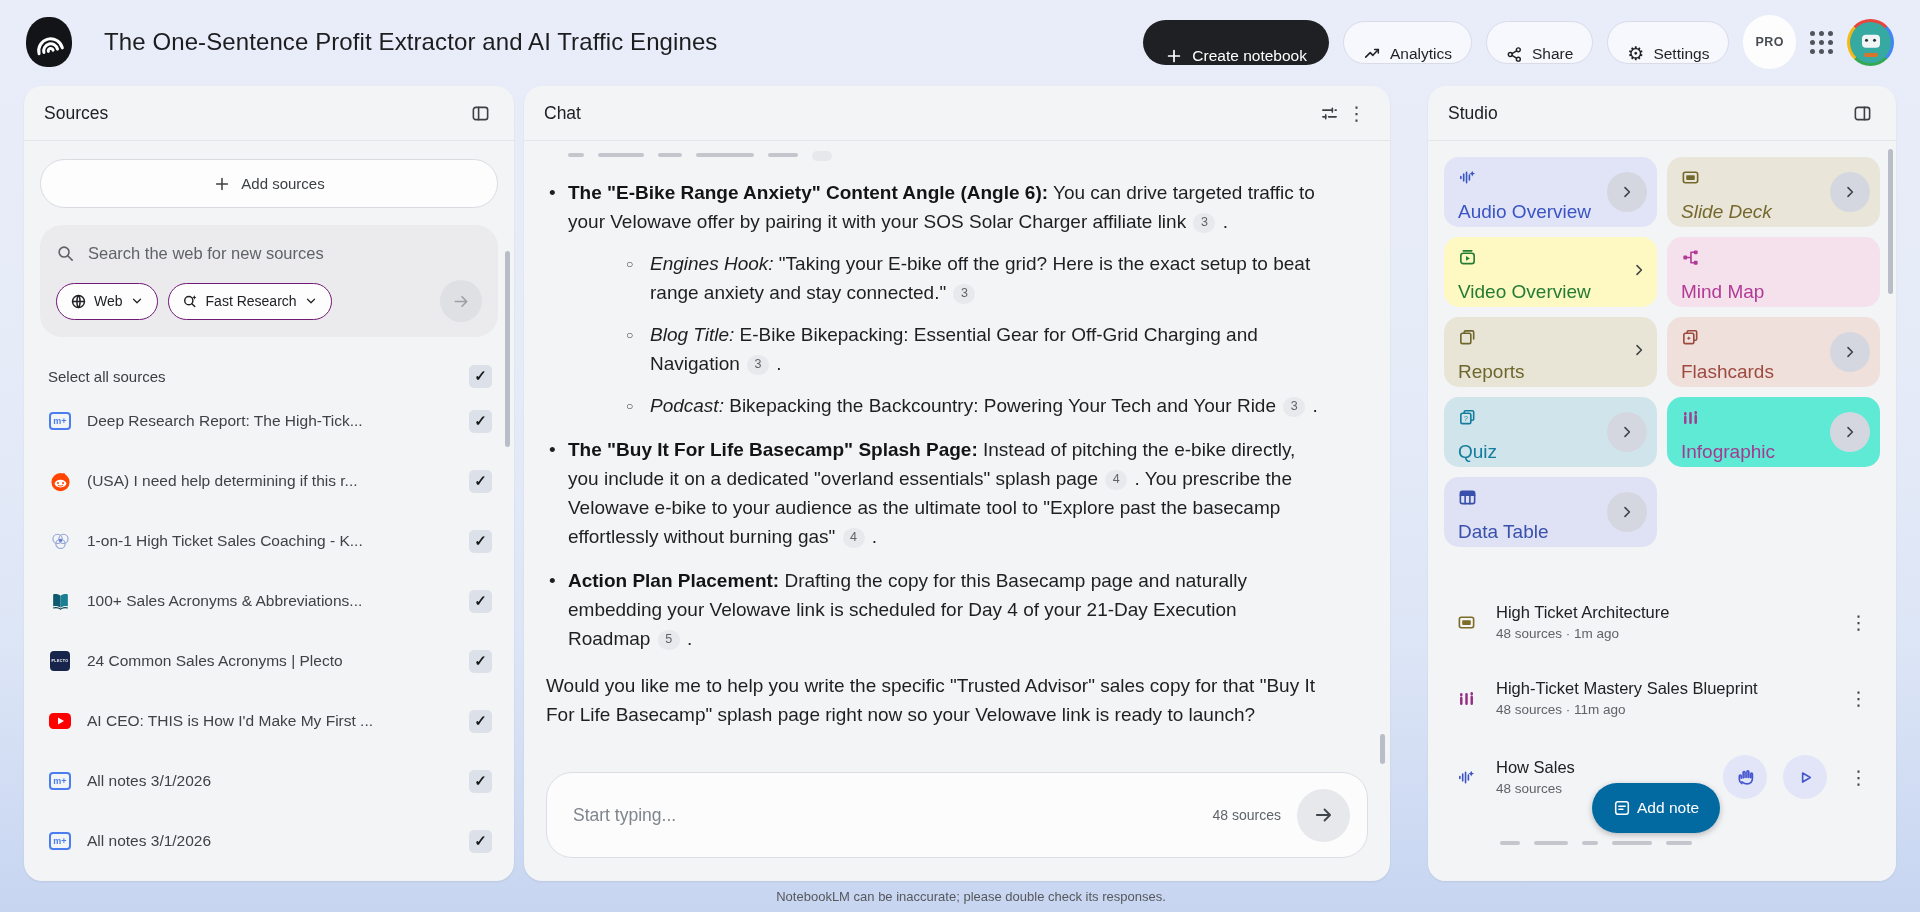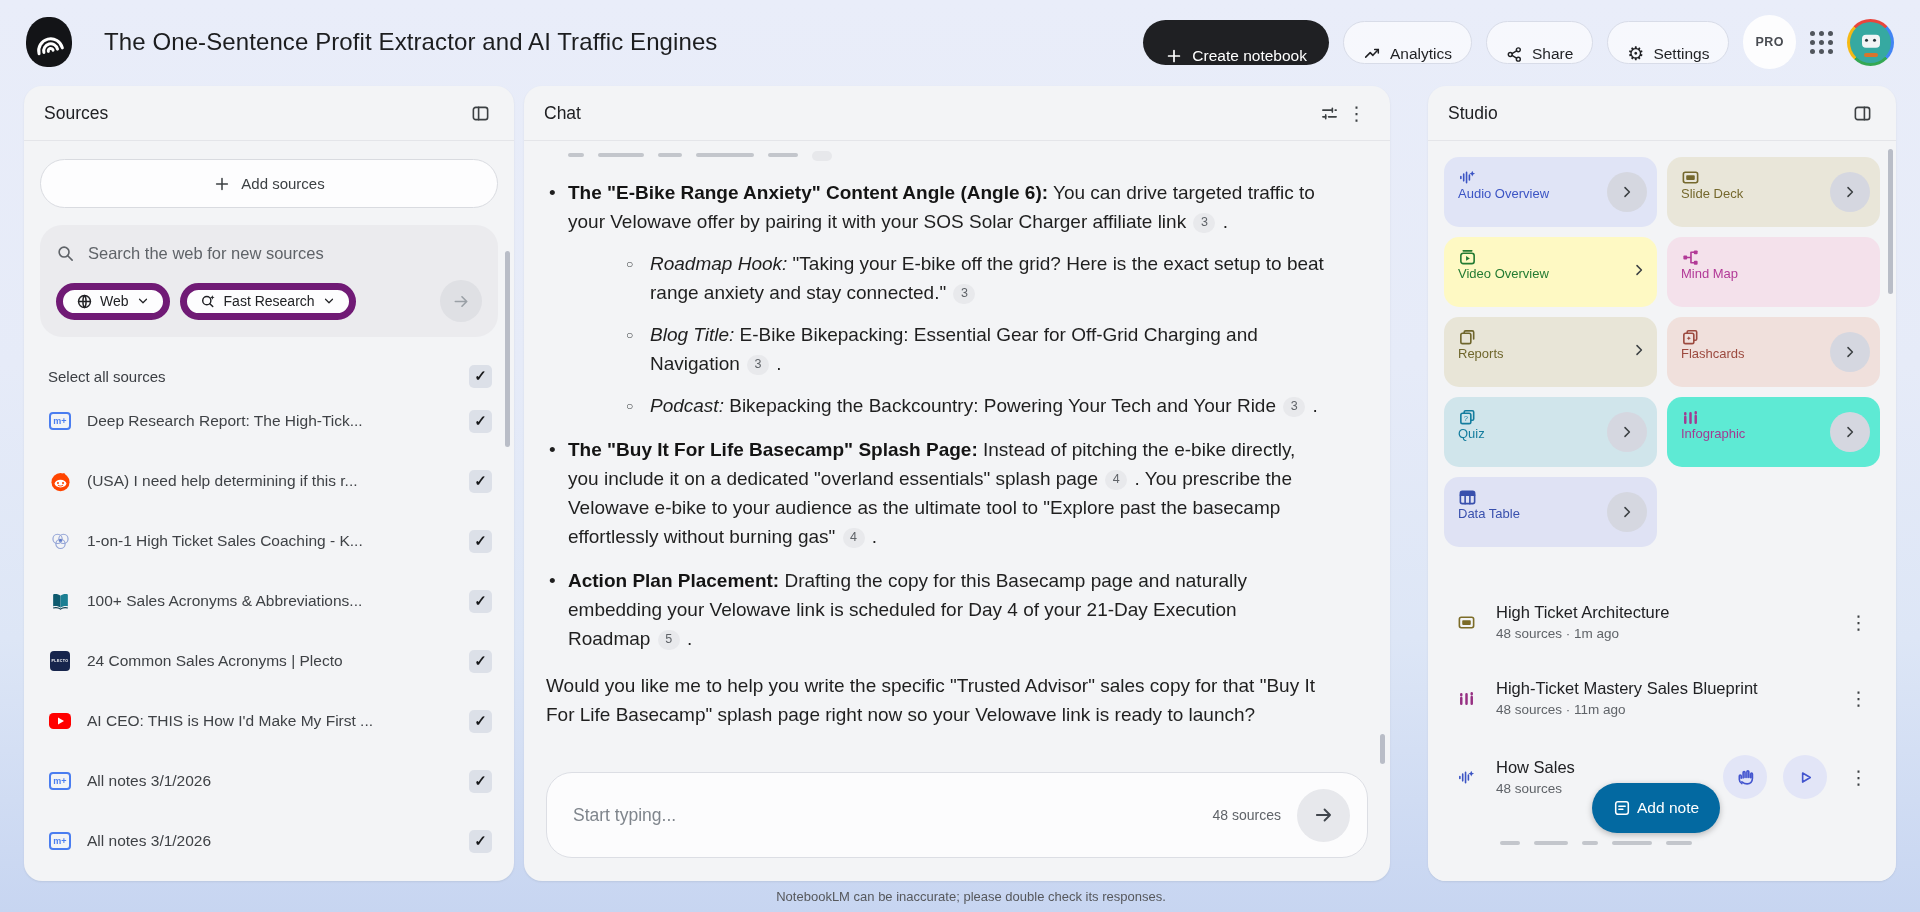--- a/index.html
+++ b/index.html
@@ -44,21 +44,21 @@
   .studio-panel { left:1428px; width:468px; }
 
   
   .src-body { padding:18px 16px 0; position:relative; height:calc(100% - 55px); }
   .add-sources-btn { width:100%; height:49px; border:1px solid #d9dbe0; background:#fdfdfe; border-radius:999px; display:flex; align-items:center; justify-content:center; gap:10px; font-size:15px; color:#3c4043; cursor:pointer; }
   .search-box { margin-top:17px; background:#ebebee; border-radius:22px; padding:19px 16px 15px; }
   .search-row { display:flex; align-items:center; gap:13px; color:#5f6368; }
   .search-row input { border:none; outline:none; background:transparent; font-size:16.5px; color:#3c4043; width:100%; font-family:inherit; }
   .search-row input::placeholder { color:#5f6368; }
   .chips-row { margin-top:17px; display:flex; align-items:center; gap:10px; }
-  .chip { display:flex; align-items:center; gap:7px; background:#fdfdfe; border:7px solid #701a75; border-radius:999px; height:37px; padding:0 13px; font-size:14px; color:#202124; cursor:pointer; }
+  .chip { display:flex; align-items:center; gap:7px; background:#fdfdfe; border:1px solid #701a75; border-radius:999px; height:37px; padding:0 13px; font-size:14px; color:#202124; cursor:pointer; }
   .go-btn { margin-left:auto; width:42px; height:42px; border-radius:50%; background:#dfe0e4; color:#9aa0a6; display:flex; align-items:center; justify-content:center; cursor:pointer; }
   .select-all { margin-top:24px; display:flex; align-items:center; padding:0 6px 0 8px; font-size:15px; color:#3a3d42; height:30px; }
   .cbx { margin-left:auto; width:23px; height:23px; border-radius:5px; background:#dce0e8; color:#17181a; font-size:15px; font-weight:700; display:flex; align-items:center; justify-content:center; cursor:pointer; }
   .src-row { display:flex; align-items:center; gap:15px; height:60px; padding:0 6px 0 8px; cursor:pointer; border-radius:12px; }
   .src-row .title { flex:1; font-size:15.5px; color:#3f4246; white-space:nowrap; overflow:hidden; text-overflow:ellipsis; }
   .src-ic { width:24px; display:flex; justify-content:center; }
   .scroll-thumb { position:absolute; background:#b9bdc7; border-radius:4px; }
 
   
   .chat-body { padding:8px 66px 0 22px; font-size:19px; line-height:29px; color:#1f1f1f; }
@@ -77,21 +77,21 @@
   .chat-input-wrap input { flex:1; border:none; outline:none; background:transparent; font-size:17.5px; color:#3c4043; font-family:inherit; }
   .chat-input-wrap input::placeholder { color:#7f858c; }
   .src-count { font-size:14px; color:#5f6368; margin-right:16px; white-space:nowrap; }
   .send-btn { width:53px; height:53px; border-radius:50%; background:#e7e8ec; color:#41464d; display:flex; align-items:center; justify-content:center; cursor:pointer; }
   .disclaimer { position:absolute; left:524px; width:894px; top:889px; text-align:center; font-size:13px; color:#56585c; }
 
   
   .studio-body { padding:16px 16px 0; position:relative; height:calc(100% - 55px); }
   .cards-grid { display:grid; grid-template-columns:1fr 1fr; gap:10px; }
   .tool-card { height:70px; border-radius:15px; position:relative; padding:11px 14px; cursor:pointer; }
-  .tool-card .lbl { position:absolute; left:14px; bottom:26px; font-size:13px; font-weight:500; }
+  .tool-card .lbl { position:absolute; left:14px; bottom:4px; font-size:19px; font-weight:500; }
   .tool-card .chev { position:absolute; right:10px; top:50%; transform:translateY(-50%); color:#3c4043; }
   .chev.circle { width:40px; height:40px; border-radius:50%; background:#d5d7e0; display:flex; align-items:center; justify-content:center; }
   .studio-list { margin-top:44px; }
   .st-item { display:flex; align-items:center; padding:12px 6px 12px 8px; gap:16px; margin-top:14px; }
   .st-item .txt { flex:1; min-width:0; }
   .st-item .t1 { font-size:16.5px; color:#202124; white-space:nowrap; overflow:hidden; text-overflow:ellipsis; }
   .st-item .t2 { font-size:13.5px; color:#5f6368; margin-top:4px; }
   .kebab { font-size:19px; color:#3c4043; padding:4px 6px; cursor:pointer; }
   .act-btn { width:44px; height:44px; border-radius:50%; background:#e2e5f7; color:#4456cf; display:flex; align-items:center; justify-content:center; cursor:pointer; flex:0 0 auto; }
   .partial-row { height:10px; overflow:hidden; margin:26px 0 0 56px; }
@@ -330,21 +330,21 @@
         </svg>
       </span>
     <span class="hd-icon" style="font-size:19px;">⋮</span>
   </div>
   <div class="chat-body">
     <div class="clipped-line">
       <span class="frag" style="width:16px"></span><span class="frag" style="width:46px"></span><span class="frag" style="width:24px"></span><span class="frag" style="width:58px"></span><span class="frag" style="width:30px"></span><span class="ghost-chip"></span>
     </div>
     <div id="chat-msgs">
   <div class="msg bullet"><b>The "E-Bike Range Anxiety" Content Angle (Angle 6):</b><span> You can drive targeted traffic to your Velowave offer by pairing it with your SOS Solar Charger affiliate link </span><span class="cite">3</span><span> .</span></div>
-  <div class="msg sub"><i>Roadmap Hook:</i><span> "Taking your E-bike off the grid? Here is the exact setup to beat range anxiety and stay connected." </span><span class="cite">3</span></div>
+  <div class="msg sub"><i>Engines Hook:</i><span> "Taking your E-bike off the grid? Here is the exact setup to beat range anxiety and stay connected." </span><span class="cite">3</span></div>
   <div class="msg sub"><i>Blog Title:</i><span> E-Bike Bikepacking: Essential Gear for Off-Grid Charging and Navigation </span><span class="cite">3</span><span> .</span></div>
   <div class="msg sub"><i>Podcast:</i><span> Bikepacking the Backcountry: Powering Your Tech and Your Ride </span><span class="cite">3</span><span> .</span></div>
   <div class="msg bullet"><b>The "Buy It For Life Basecamp" Splash Page:</b><span> Instead of pitching the e-bike directly, you include it on a dedicated "overland essentials" splash page </span><span class="cite">4</span><span> . You prescribe the Velowave e-bike to your audience as the ultimate tool to "Explore past the basecamp effortlessly without burning gas" </span><span class="cite">4</span><span> .</span></div>
   <div class="msg bullet"><b>Action Plan Placement:</b><span> Drafting the copy for this Basecamp page and naturally embedding your Velowave link is scheduled for Day 4 of your 21-Day Execution Roadmap </span><span class="cite">5</span><span> .</span></div>
   <div class="msg para"><span>Would you like me to help you write the specific "Trusted Advisor" sales copy for that "Buy It For Life Basecamp" splash page right now so your Velowave link is ready to launch?</span></div>
       </div>
   </div>
   <div class="scroll-thumb" style="position:absolute; right:5px; top:648px; width:5px; height:30px;"></div>
   <div class="chat-input-wrap">
     <input placeholder="Start typing..." style="">
@@ -378,21 +378,21 @@
               <path d="M3 9v2M6 6.5v7M9 4.5v11M12 7.5v5"></path>
               <path d="M15 3l.9 2.1 2.1.9-2.1.9-.9 2.1-.9-2.1-2.1-.9 2.1-.9z" fill="currentColor" stroke="none"></path>
             </svg>
           </span>
     <span class="lbl">Audio Overview</span>
     <span class="chev circle">
             <svg width="16" height="16" viewBox="0 0 20 20" fill="none" stroke="currentColor" stroke-width="1.7" stroke-linecap="round" stroke-linejoin="round">
               <path d="M7.5 4.5 13 10l-5.5 5.5" stroke-width="1.9"></path>
             </svg>
           </span></div>
-        <div class="tool-card" style="background:#e9e6d9;color:#75682d;">
+        <div class="tool-card" style="background:#e9e6d9;color:#75682d;font-style:italic;">
     <span class="ic">
             <svg width="19" height="19" viewBox="0 0 20 20" fill="none" stroke="currentColor" stroke-width="1.7" stroke-linecap="round" stroke-linejoin="round">
               <rect x="2.5" y="4.5" width="15" height="11" rx="2"></rect>
               <rect x="5.5" y="7.5" width="9" height="5" rx="1" fill="currentColor" stroke="none"></rect>
             </svg>
           </span>
     <span class="lbl">Slide Deck</span>
     <span class="chev circle">
             <svg width="16" height="16" viewBox="0 0 20 20" fill="none" stroke="currentColor" stroke-width="1.7" stroke-linecap="round" stroke-linejoin="round">
               <path d="M7.5 4.5 13 10l-5.5 5.5" stroke-width="1.9"></path>

